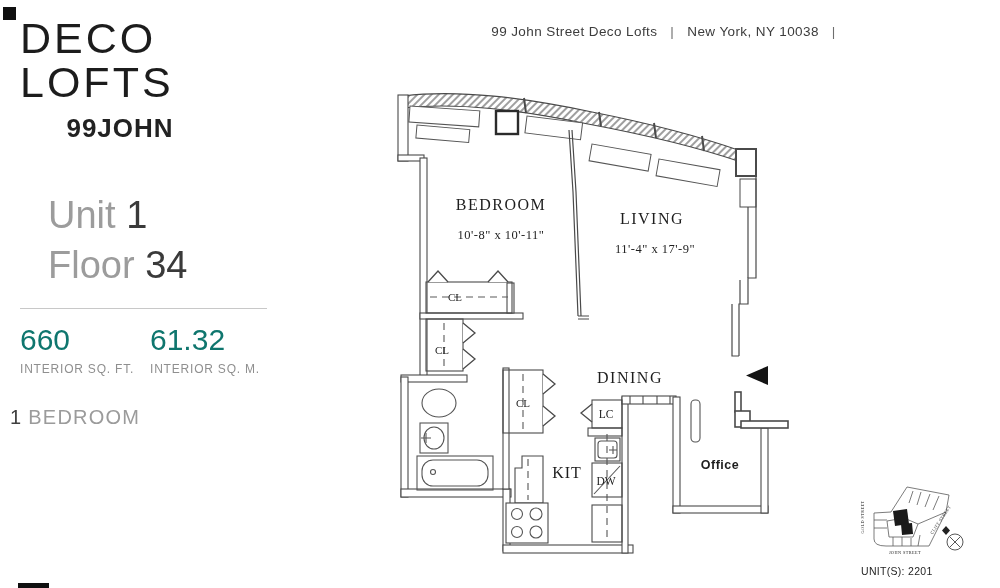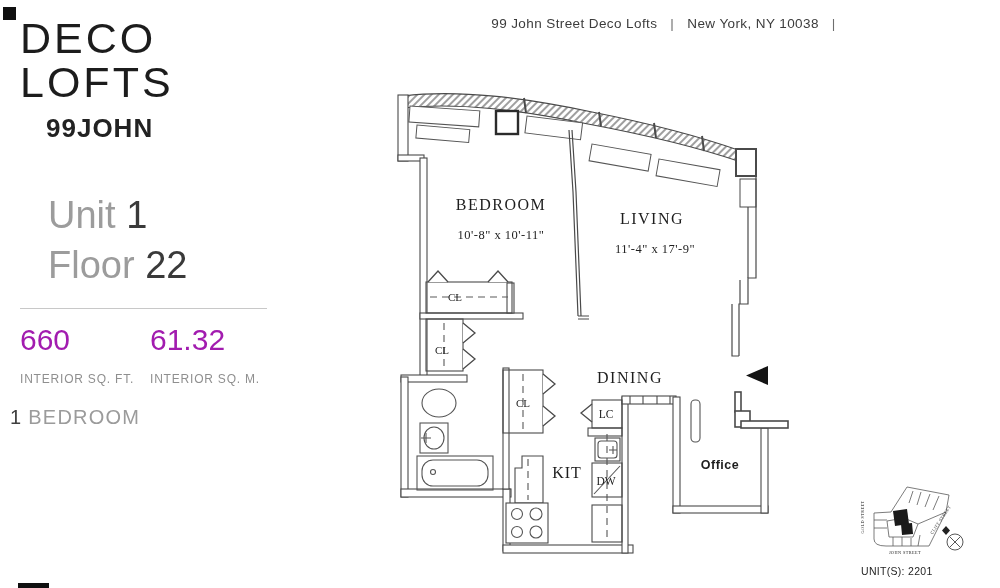--- a/index.html
+++ b/index.html
@@ -6,35 +6,35 @@
   .sheet{position:relative;width:1000px;height:588px;background:#fff;overflow:hidden;
          font-family:"Liberation Sans",sans-serif;}
 
   
   .corner-mark-tl{position:absolute;left:3px;top:7px;width:13px;height:13px;background:#101010;}
   .corner-mark-bl{position:absolute;left:18px;top:583px;width:31px;height:5px;background:#101010;}
 
   
   .brand{position:absolute;left:20px;top:16px;color:#171717;}
   .brand-line{font-size:43px;line-height:44px;letter-spacing:3px;font-weight:400;color:#1c1c1c;}
-  .brand-sub{margin-left:26px;margin-top:9px;font-size:26px;font-weight:700;letter-spacing:1px;color:#222;}
-
-  
-  .header{position:absolute;left:340px;top:16px;width:660px;display:flex;justify-content:center;
+  .brand-sub{margin-left:26px;margin-top:9px;font-size:26px;font-weight:700;letter-spacing:1px;color:#222;text-align:right;}
+
+  
+  .header{position:absolute;left:340px;top:24px;width:660px;display:flex;justify-content:center;
           align-items:flex-end;font-size:13.5px;color:#3c3c3c;letter-spacing:.4px;white-space:nowrap;}
   .header .sep{margin:0 13px;color:#6e6e6e;}
   .header .site{font-weight:700;color:#0b0b0b;}
 
   
   .unit-block{position:absolute;left:20px;top:190px;font-size:38px;line-height:50px;color:#9c9c9c;margin-left:28px;}
   .unit-block .num{color:#3a3a3a;}
   .rule{position:absolute;left:20px;top:308px;width:247px;border-top:1px solid #c8c8c8;}
   .area{position:absolute;top:324px;}
-  .area .val{font-size:30px;color:#a21caf;line-height:32px;}
-  .area .lab{font-size:12px;color:#8f8f8f;letter-spacing:.8px;margin-top:16px;}
+  .area .val{font-size:30px;color:#0f766e;line-height:32px;}
+  .area .lab{font-size:12px;color:#8f8f8f;letter-spacing:.8px;margin-top:6px;}
   .area-ft{left:20px;}
   .area-m{left:150px;}
   .beds{position:absolute;left:10px;top:402px;font-size:20px;line-height:30px;letter-spacing:1.2px;color:#9b9b9b;}
   .beds .num{color:#3f3f3f;margin-right:6px;}
 
   svg text{font-family:"Liberation Serif",serif;fill:#1e1e1e;}
   svg .sansl{font-family:"Liberation Sans",sans-serif;}
 </style>
 </head>
 <body>
@@ -52,21 +52,21 @@
 
   <div class="header">
     <span>99 John Street Deco Lofts</span>
     <span class="sep">|</span>
     <span>New York, NY 10038</span>
     <span class="sep">|</span>
   </div>
 
   <div class="unit-block">
     <div><span>Unit</span> <span class="num">1</span></div>
-    <div><span>Floor</span> <span class="num">22</span></div>
+    <div><span>Floor</span> <span class="num">34</span></div>
   </div>
   <div class="rule"></div>
   <div class="area area-ft">
     <div class="val">660</div>
     <div class="lab">INTERIOR SQ. FT.</div>
   </div>
   <div class="area area-m">
     <div class="val">61.32</div>
     <div class="lab">INTERIOR SQ. M.</div>
   </div>

